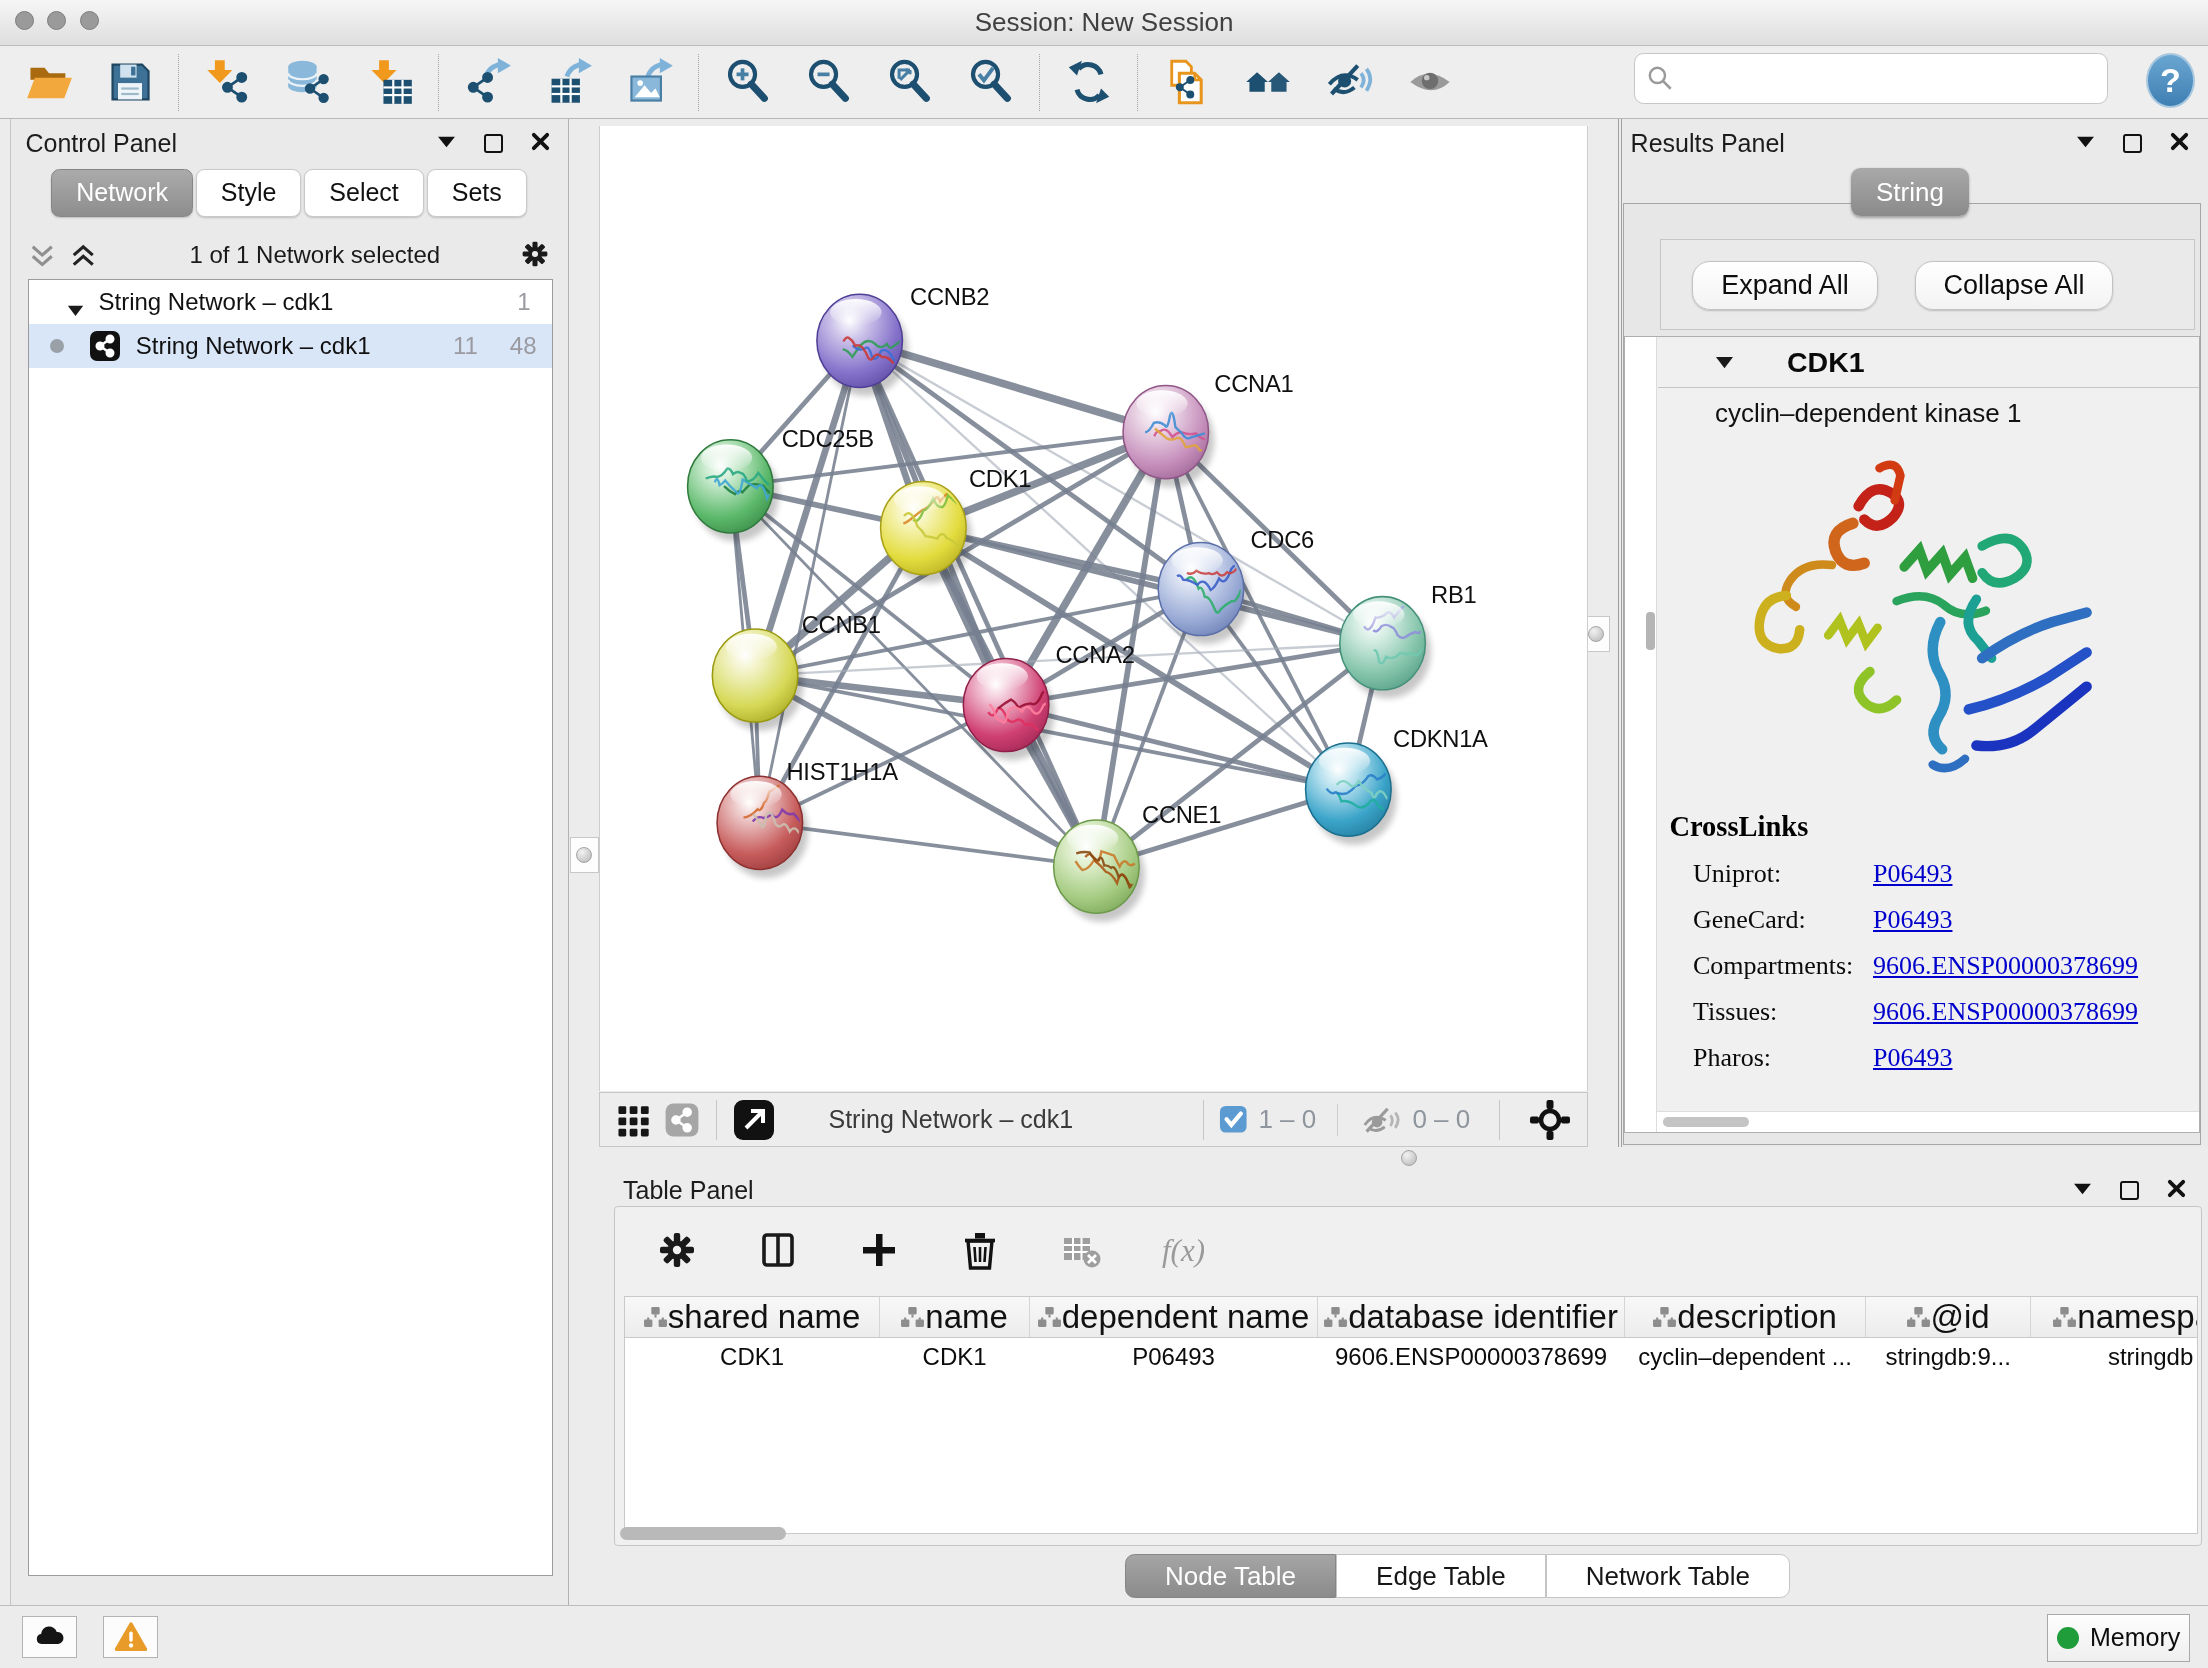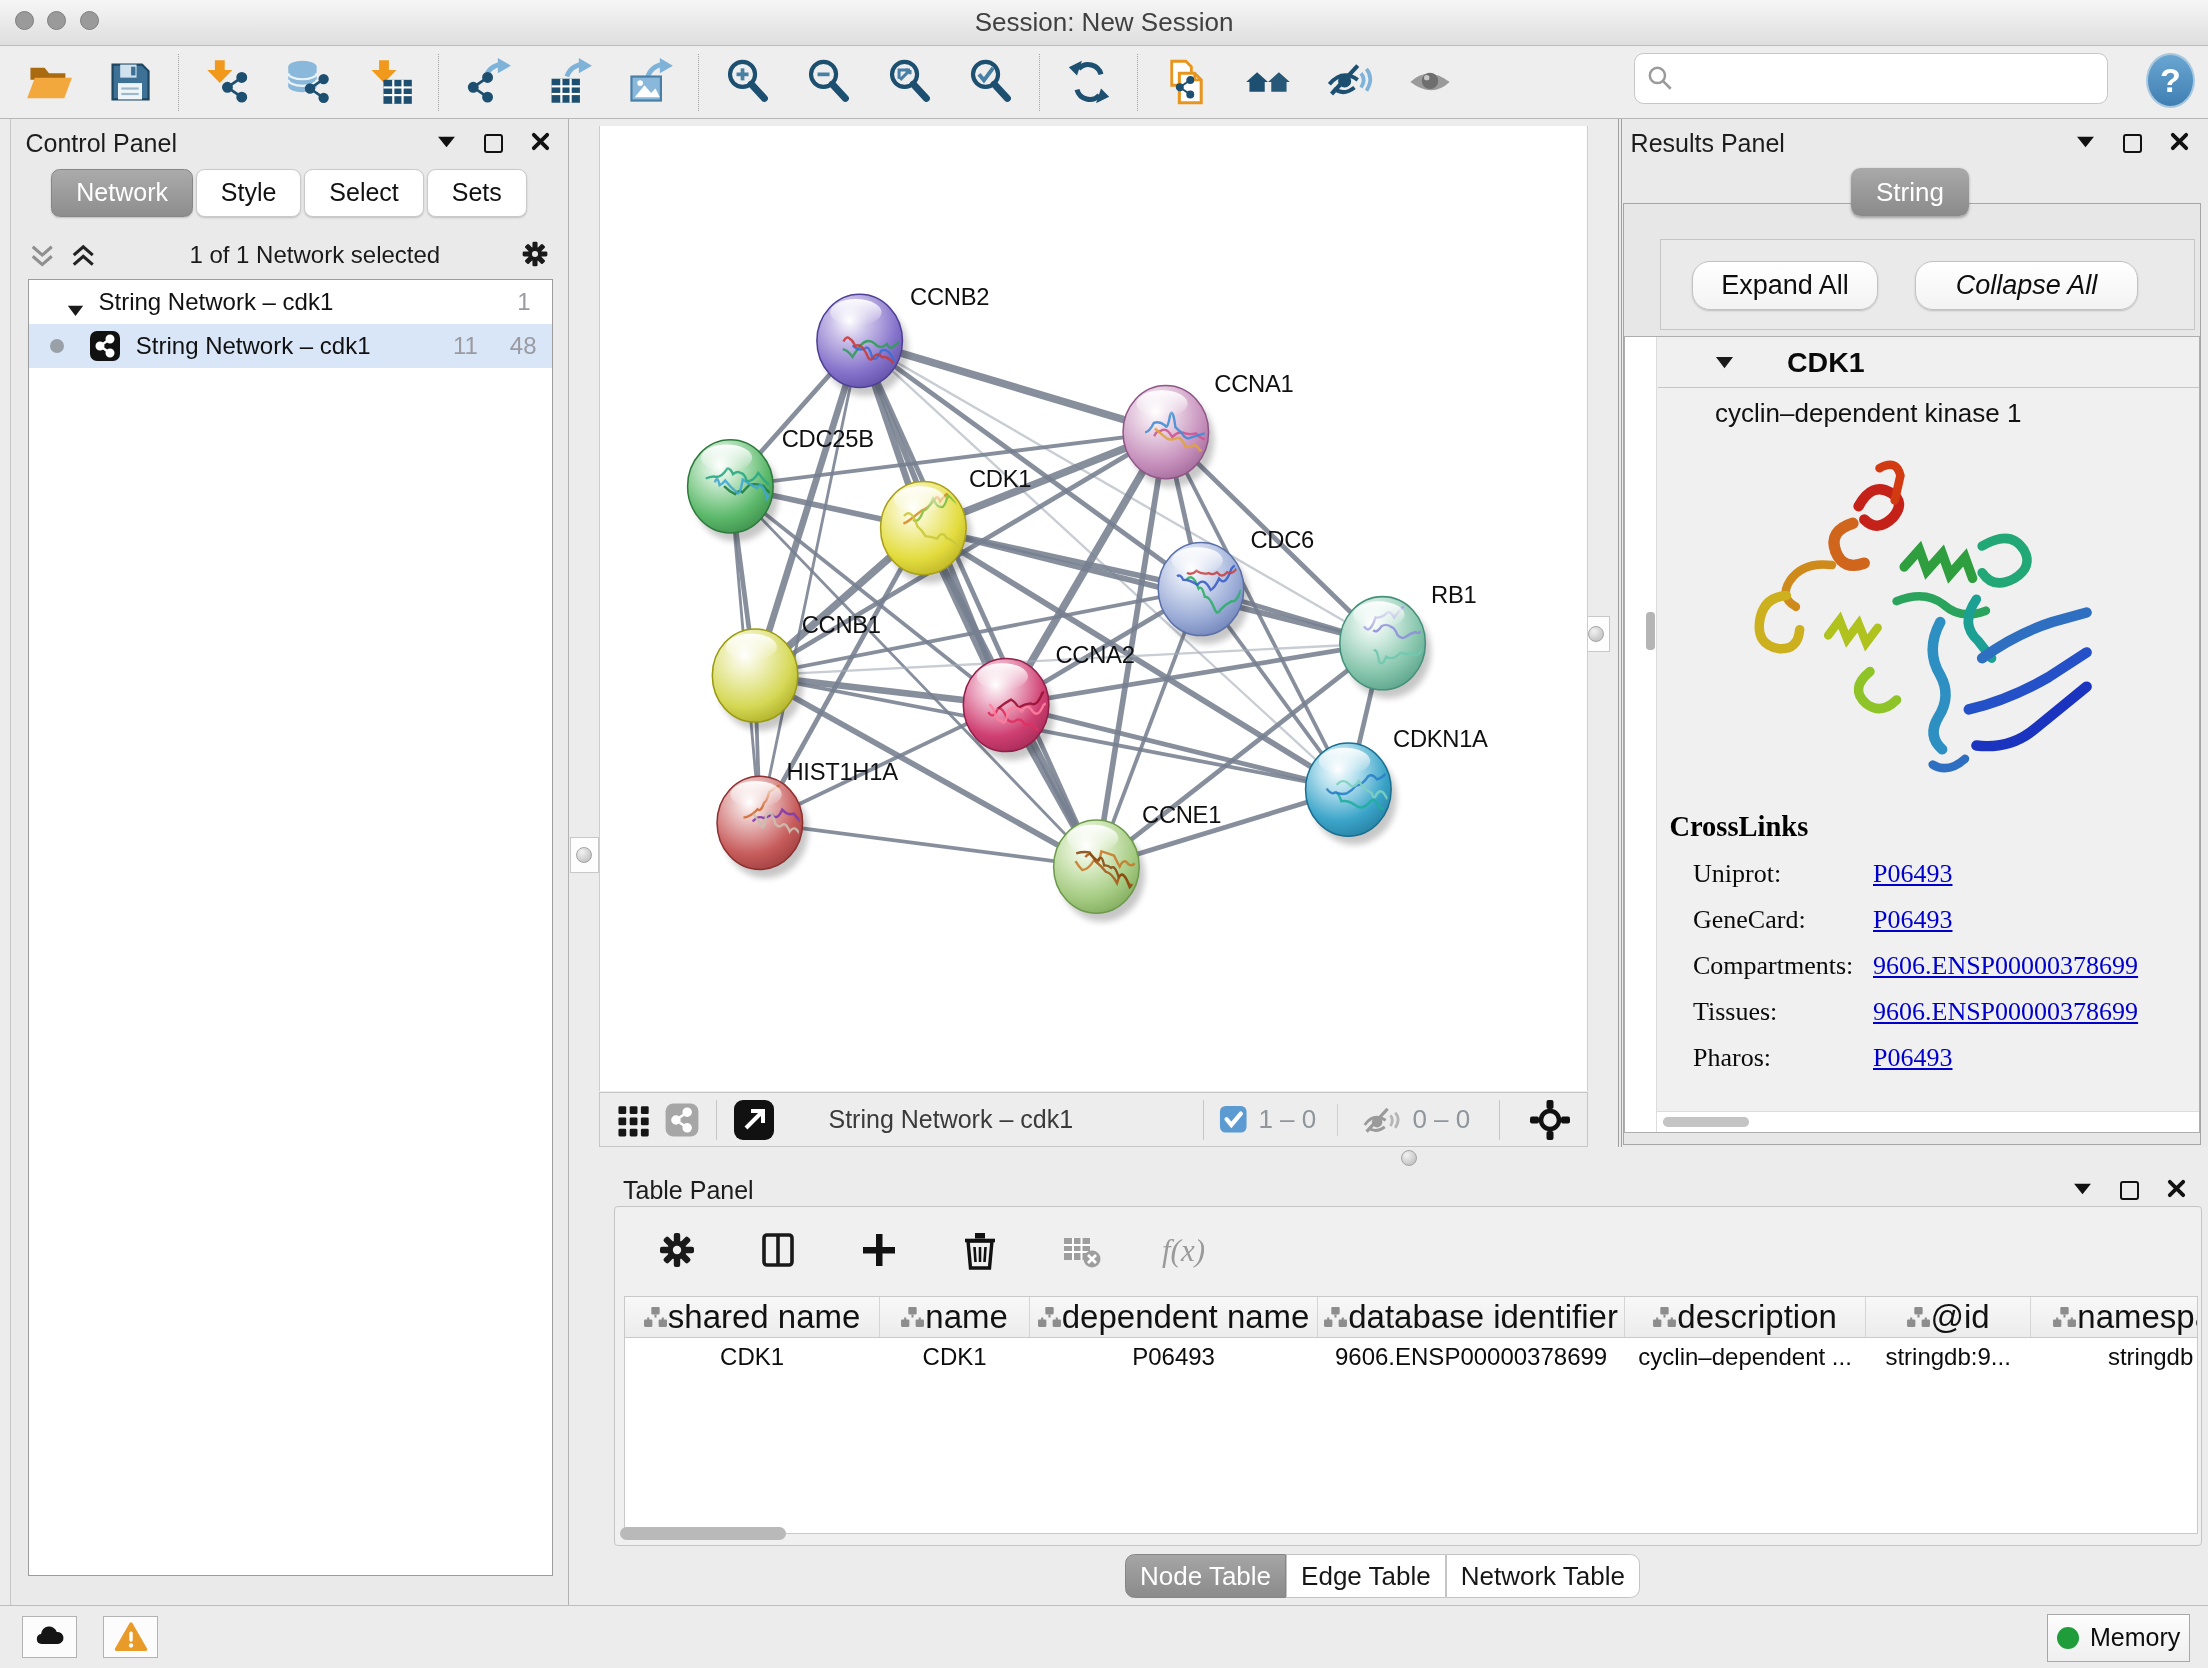--- a/index.html
+++ b/index.html
@@ -115,21 +115,21 @@
   #tbl-inner { width:1646px; }
   #tbl-header { display:flex; height:41px; background:linear-gradient(#f8f8f8,#ececec); border-bottom:1px solid #c9c9c9; }
   .th { display:flex; align-items:center; justify-content:center; gap:0; font-size:33px; color:#111;
     border-right:1px solid #d5d5d5; overflow:hidden; white-space:nowrap; }
   .th svg { width:25px; height:22px; flex:0 0 auto; }
   .tbl-row { display:flex; height:38px; }
   .td { display:flex; align-items:center; justify-content:center; font-size:24px; color:#0c0c0c;
     overflow:hidden; white-space:nowrap; }
   #tbl-hscroll { position:absolute; left:4.8px; bottom:4.8px; width:166px; height:13.3px; background:#b9b9b9; border-radius:6.7px; }
   #tp-tabs { position:absolute; left:526px; top:386px; display:flex; }
-  .tp-tab { height:44px; padding:0 14px; font-size:26px; display:flex; align-items:center; background:#fff;
+  .tp-tab { height:44px; padding:0 39px; font-size:26px; display:flex; align-items:center; background:#fff;
     border:1px solid #c4c4c4; color:#161616; }
   .tp-tab:first-child { border-radius:9.5px 0 0 9.5px; }
   .tp-tab:last-child { border-radius:0 9.5px 9.5px 0; }
   .tp-tab.sel { background:linear-gradient(#a5a5a5,#8b8b8b); color:#fff; border-color:#868686; }
 
   
   #statusbar { position:absolute; left:0; top:1605px; width:2208px; height:63px; background:#ececec;
     border-top:1.9px solid #bdbdbd; }
   .sb-btn { position:absolute; top:9.5px; width:55px; height:42px; background:#fcfcfc; border:1.9px solid #b3b3b3;
     display:flex; align-items:center; justify-content:center; }
@@ -788,21 +788,21 @@
   <span class="wi-box"></span>
   <span class="wi-x"><svg viewBox="0 0 22 22">
               <path d="M4 4L18 18M18 4L4 18" stroke="#111" stroke-width="4" stroke-linecap="round"></path>
             </svg></span>
         </span>
     </div>
     <div id="rp-tab">String</div>
     <div id="rp-outer">
       <div id="rp-btnbox">
         <div class="rp-btn" style="left:31px; width:186px;">Expand All</div>
-        <div class="rp-btn" style="left:254px; width:223px;font-style:italic;">Collapse All</div>
+        <div class="rp-btn" style="left:254px; width:198px;">Collapse All</div>
       </div>
       <div id="rp-content">
         <div id="rp-scroll">
             <div id="rp-thumb"></div>
           </div>
         <div id="rp-gene-head">
           <span class="tri"><svg viewBox="0 0 20 16">
                 <polygon points="1,2 19,2 10,14" fill="#1a1a1a"></polygon>
               </svg></span>
           <span id="rp-symbol">CDK1</span>

